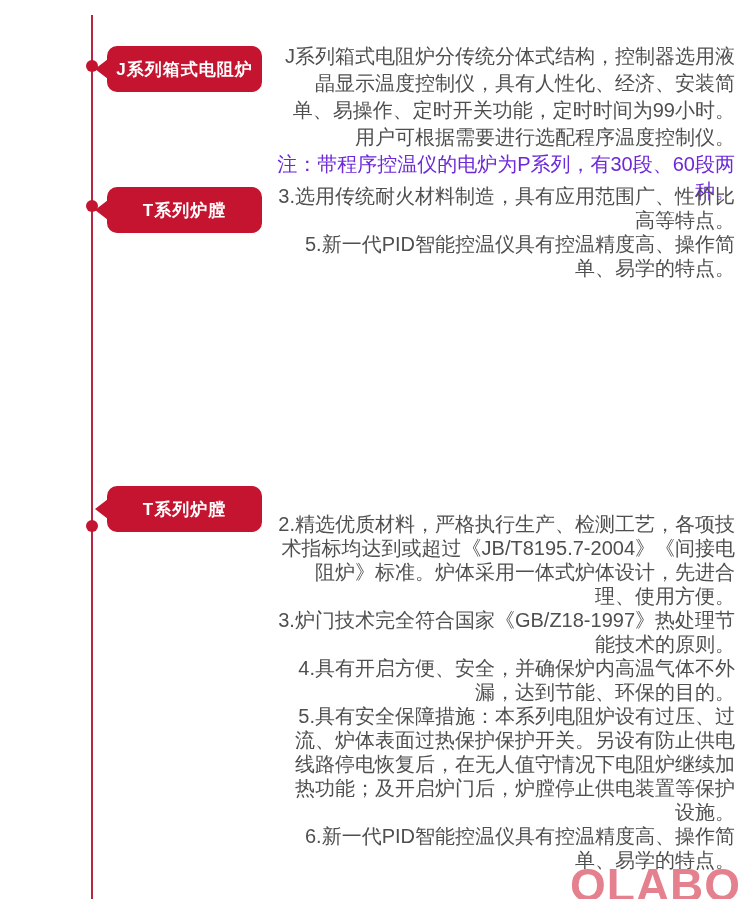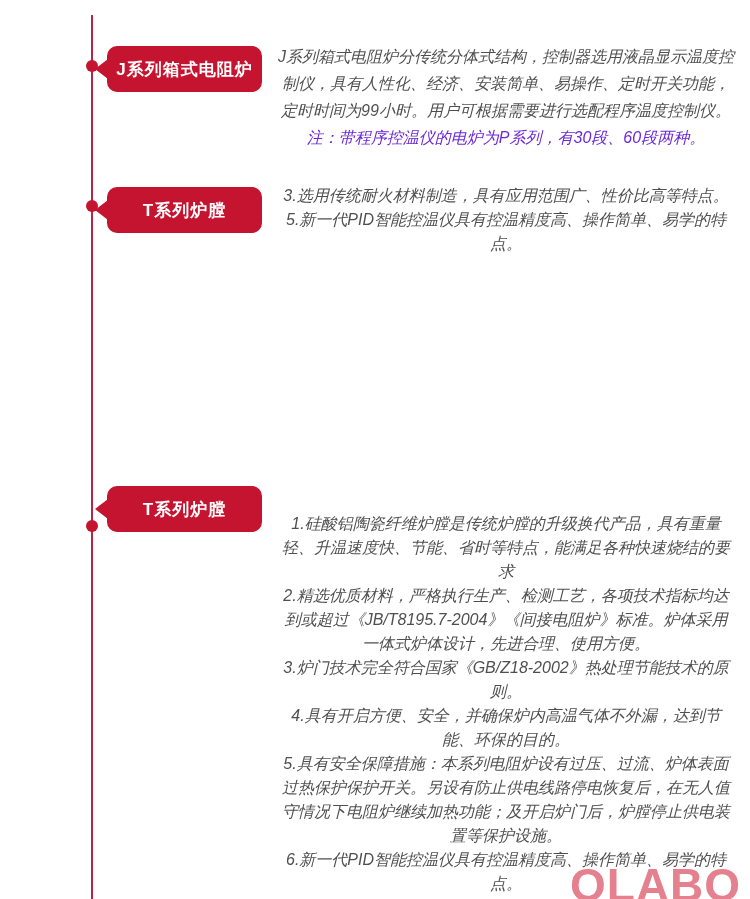--- a/index.html
+++ b/index.html
@@ -30,21 +30,21 @@
   .bubble .tail{
     position:absolute;left:-12px;top:50%;margin-top:-10px;
     width:0;height:0;
     border-top:10px solid transparent;
     border-bottom:10px solid transparent;
     border-right:13px solid #c4142f;
   }
   
   .text-col{
     position:absolute;left:277px;width:458px;
-    color:#4f4f4f;font-size:16px;text-align:center;font-style:italic;
+    color:#4f4f4f;font-size:20px;text-align:right;
   }
   .text-col p{margin:0;padding:0;}
   .col1{top:43px;line-height:27px;}
   .col2{top:184px;line-height:24px;}
   .col3{top:512px;line-height:24px;}
   .note{color:#6d28d9;}
   
   .watermark{
     position:absolute;left:570px;top:858px;
     font-size:46px;font-weight:bold;letter-spacing:1px;
@@ -76,21 +76,20 @@
   <p>J系列箱式电阻炉分传统分体式结构，控制器选用液晶显示温度控制仪，具有人性化、经济、安装简单、易操作、定时开关功能，定时时间为99小时。用户可根据需要进行选配程序温度控制仪。</p>
   <p class="note">注：带程序控温仪的电炉为P系列，有30段、60段两种。</p>
 </div>
 
 <div class="text-col col2">
   <p>3.选用传统耐火材料制造，具有应用范围广、性价比高等特点。</p>
   <p>5.新一代PID智能控温仪具有控温精度高、操作简单、易学的特点。</p>
 </div>
 
 <div class="text-col col3">
-  <p>1.硅酸铝陶瓷纤维炉膛是传统炉膛的升级换代产品，具有重量轻、升温速度快、节能、省时等特点，能满足各种快速烧结的要求</p>
   <p>2.精选优质材料，严格执行生产、检测工艺，各项技术指标均达到或超过《JB/T8195.7-2004》《间接电阻炉》标准。炉体采用一体式炉体设计，先进合理、使用方便。</p>
-  <p>3.炉门技术完全符合国家《GB/Z18-2002》热处理节能技术的原则。</p>
+  <p>3.炉门技术完全符合国家《GB/Z18-1997》热处理节能技术的原则。</p>
   <p>4.具有开启方便、安全，并确保炉内高温气体不外漏，达到节能、环保的目的。</p>
   <p>5.具有安全保障措施：本系列电阻炉设有过压、过流、炉体表面过热保护保护开关。另设有防止供电线路停电恢复后，在无人值守情况下电阻炉继续加热功能；及开启炉门后，炉膛停止供电装置等保护设施。</p>
   <p>6.新一代PID智能控温仪具有控温精度高、操作简单、易学的特点。</p>
 </div>
 
 <div class="watermark">OLABO</div>
 
 </body></html>

